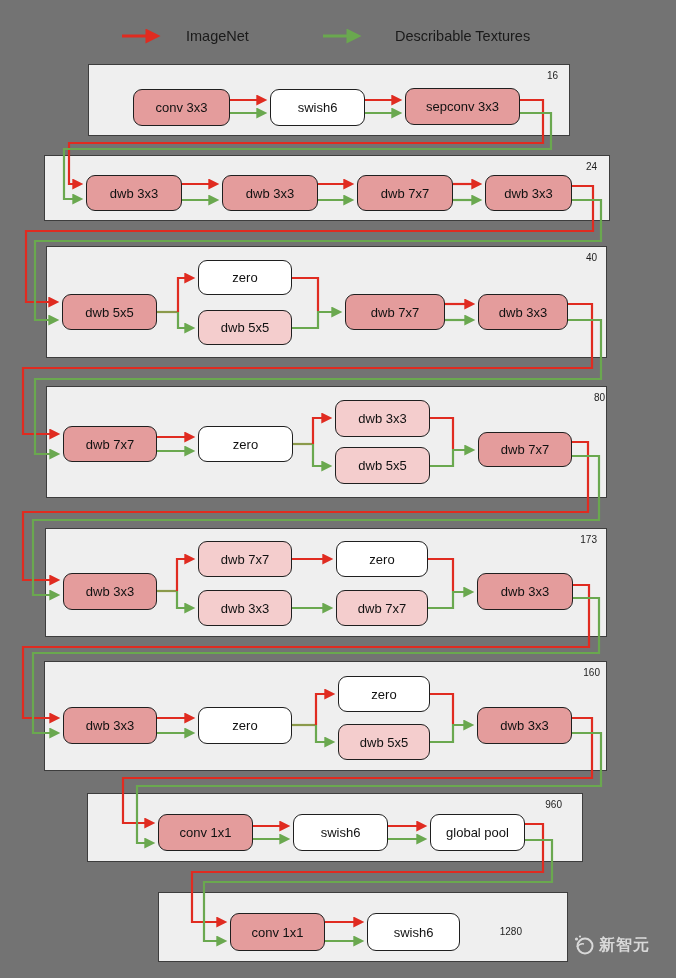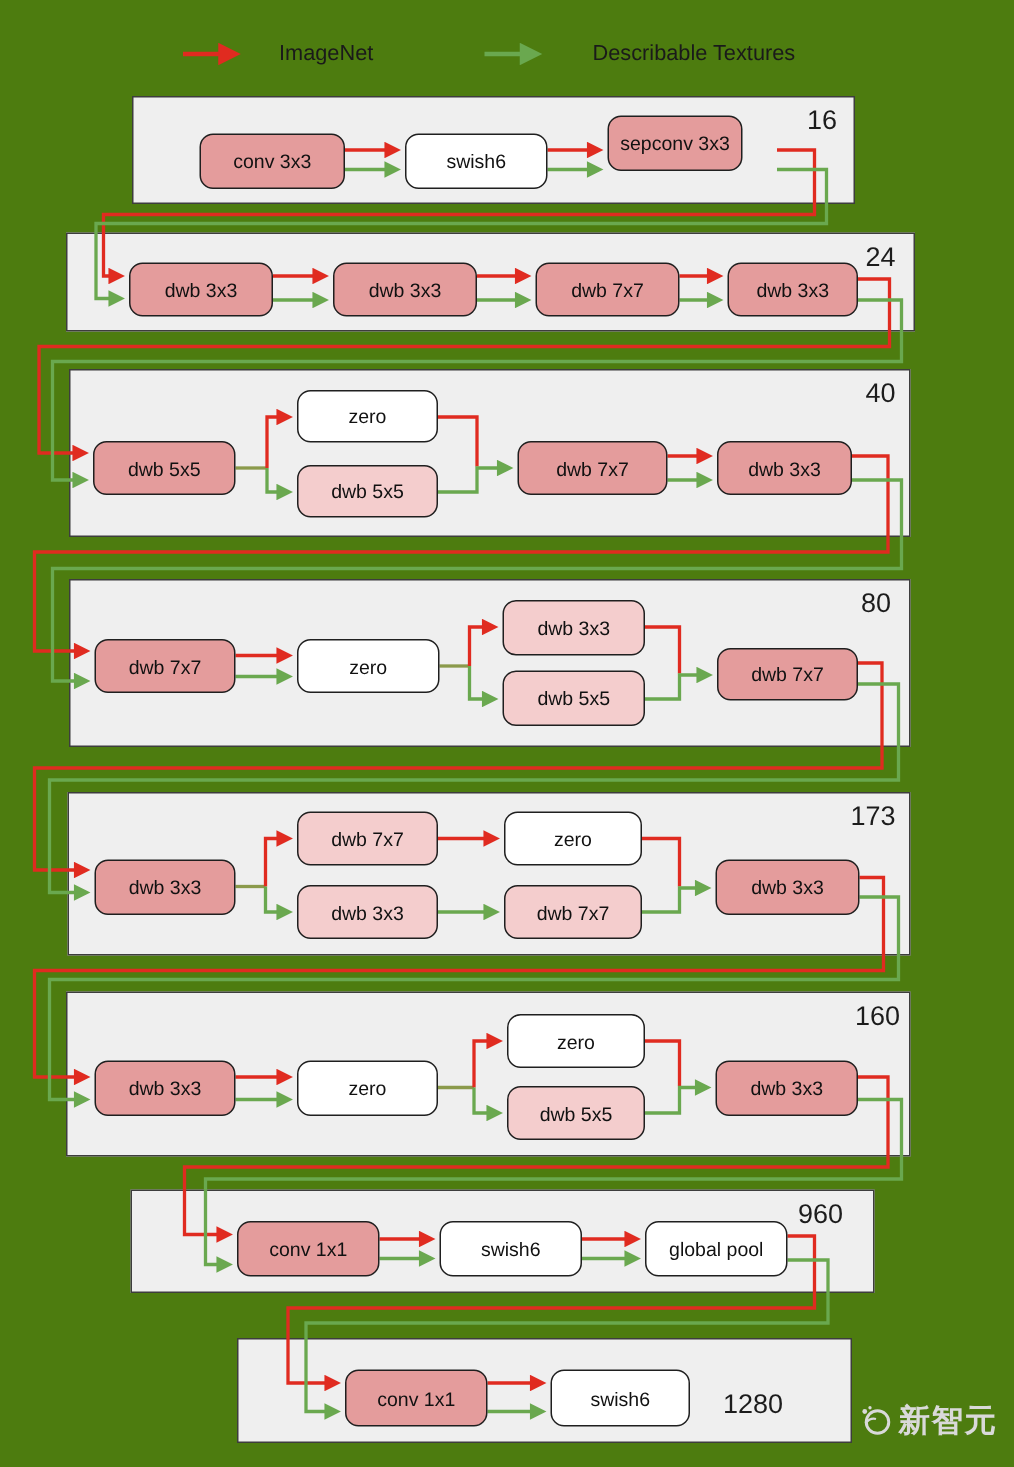--- a/index.html
+++ b/index.html
@@ -1,31 +1,31 @@
 <!DOCTYPE html>
 <html><head>
 <meta charset="utf-8">
 <style>
   html,body{margin:0;padding:0;background:#ffffff;}
   #canvas{
-    position:relative;width:676px;height:978px;background:#4d7c0f;overflow:hidden;
+    position:relative;width:676px;height:978px;background:#737373;overflow:hidden;
     font-family:"Liberation Sans",sans-serif;
   }
   .stage{position:absolute;z-index:1;background:#efefef;border:1px solid #3d3d3d;box-sizing:border-box;}
   #edge-layer{position:absolute;left:0;top:0;z-index:2;pointer-events:none;}
   .node{
     position:absolute;z-index:3;display:flex;align-items:center;justify-content:center;
     border:1.4px solid #1f1f1f;border-radius:9px;font-size:13px;color:#111;box-sizing:border-box;
     white-space:nowrap;
   }
-  .stage-label{position:absolute;z-index:3;font-size:18px;color:#1c1c1c;width:60px;text-align:right;}
+  .stage-label{position:absolute;z-index:3;font-size:10px;color:#1c1c1c;width:60px;text-align:right;}
   .legend-label{position:absolute;z-index:3;font-size:14.5px;color:#1a1a1a;}
   #watermark{
     position:absolute;left:572px;top:933px;z-index:4;display:flex;align-items:center;gap:3px;
-    color:#d9d9d9;font-size:21px;font-weight:bold;letter-spacing:1px;
+    color:#d9d9d9;font-size:16px;font-weight:bold;letter-spacing:1px;
   }
 </style>
 </head>
 <body>
 
 <div id="canvas">
 
   <svg id="edge-layer" width="676" height="978">
     <defs>
       <marker id="ah-red" viewBox="0 0 10 10" refX="7" refY="5" markerWidth="6" markerHeight="5" orient="auto-start-reverse" markerUnits="strokeWidth">
@@ -100,36 +100,36 @@
   </svg>
 
   <div class="legend-label" style="left:186px;top:28px;">ImageNet</div>
   <div class="legend-label" style="left:395px;top:28px;text-align:right;">Describable Textures</div>
 
   <div id="stages-layer">
       <div class="stage" style="left: 88px; top: 64px; width: 482px; height: 72px; background: rgb(239, 239, 239); border-color: rgb(61, 61, 61);"></div>
       <div class="stage-label" style="left: 498px; top: 70px;">16</div>
       <div class="node" style="left: 133px; top: 89px; width: 97px; height: 37px; background: rgb(228, 156, 156);">conv 3x3</div>
       <div class="node" style="left: 270px; top: 89px; width: 95px; height: 37px; background: rgb(255, 255, 255);">swish6</div>
-      <div class="node" style="left: 405px; top: 77px; width: 90px; height: 37px; background: rgb(228, 156, 156);">sepconv 3x3</div>
+      <div class="node" style="left: 405px; top: 88px; width: 115px; height: 37px; background: rgb(228, 156, 156);">sepconv 3x3</div>
       <div class="stage" style="left: 44px; top: 155px; width: 566px; height: 66px; background: rgb(239, 239, 239); border-color: rgb(61, 61, 61);"></div>
       <div class="stage-label" style="left: 537px; top: 161px;">24</div>
       <div class="node" style="left: 86px; top: 175px; width: 96px; height: 36px; background: rgb(228, 156, 156);">dwb 3x3</div>
       <div class="node" style="left: 222px; top: 175px; width: 96px; height: 36px; background: rgb(228, 156, 156);">dwb 3x3</div>
       <div class="node" style="left: 357px; top: 175px; width: 96px; height: 36px; background: rgb(228, 156, 156);">dwb 7x7</div>
       <div class="node" style="left: 485px; top: 175px; width: 87px; height: 36px; background: rgb(228, 156, 156);">dwb 3x3</div>
       <div class="stage" style="left: 46px; top: 246px; width: 561px; height: 112px; background: rgb(239, 239, 239); border-color: rgb(61, 61, 61);"></div>
       <div class="stage-label" style="left: 537px; top: 252px;">40</div>
       <div class="node" style="left: 62px; top: 294px; width: 95px; height: 36px; background: rgb(228, 156, 156);">dwb 5x5</div>
       <div class="node" style="left: 198px; top: 260px; width: 94px; height: 35px; background: rgb(255, 255, 255);">zero</div>
       <div class="node" style="left: 198px; top: 310px; width: 94px; height: 35px; background: rgb(244, 205, 205);">dwb 5x5</div>
       <div class="node" style="left: 345px; top: 294px; width: 100px; height: 36px; background: rgb(228, 156, 156);">dwb 7x7</div>
       <div class="node" style="left: 478px; top: 294px; width: 90px; height: 36px; background: rgb(228, 156, 156);">dwb 3x3</div>
       <div class="stage" style="left: 46px; top: 386px; width: 561px; height: 112px; background: rgb(239, 239, 239); border-color: rgb(61, 61, 61);"></div>
-      <div class="stage-label" style="left: 534px; top: 392px;">80</div>
+      <div class="stage-label" style="left: 545px; top: 392px;">80</div>
       <div class="node" style="left: 63px; top: 426px; width: 94px; height: 36px; background: rgb(228, 156, 156);">dwb 7x7</div>
       <div class="node" style="left: 198px; top: 426px; width: 95px; height: 36px; background: rgb(255, 255, 255);">zero</div>
       <div class="node" style="left: 335px; top: 400px; width: 95px; height: 37px; background: rgb(244, 205, 205);">dwb 3x3</div>
       <div class="node" style="left: 335px; top: 447px; width: 95px; height: 37px; background: rgb(244, 205, 205);">dwb 5x5</div>
       <div class="node" style="left: 478px; top: 432px; width: 94px; height: 35px; background: rgb(228, 156, 156);">dwb 7x7</div>
       <div class="stage" style="left: 45px; top: 528px; width: 562px; height: 109px; background: rgb(239, 239, 239); border-color: rgb(61, 61, 61);"></div>
       <div class="stage-label" style="left: 537px; top: 534px;">173</div>
       <div class="node" style="left: 63px; top: 573px; width: 94px; height: 37px; background: rgb(228, 156, 156);">dwb 3x3</div>
       <div class="node" style="left: 198px; top: 541px; width: 94px; height: 36px; background: rgb(244, 205, 205);">dwb 7x7</div>
       <div class="node" style="left: 336px; top: 541px; width: 92px; height: 36px; background: rgb(255, 255, 255);">zero</div>

